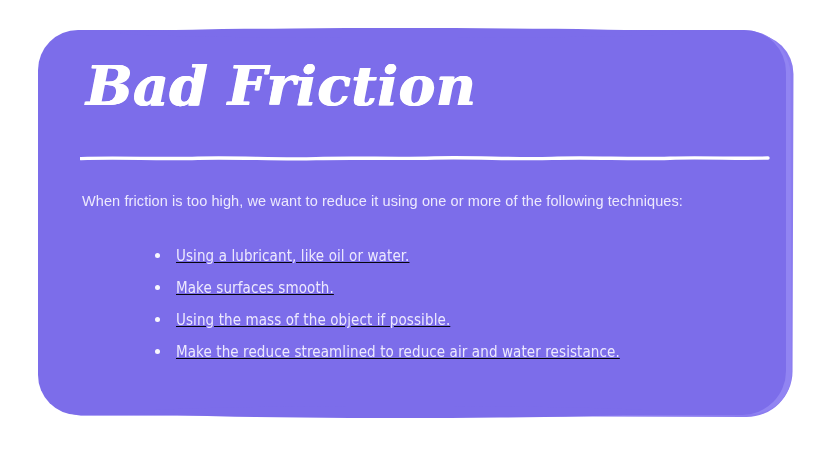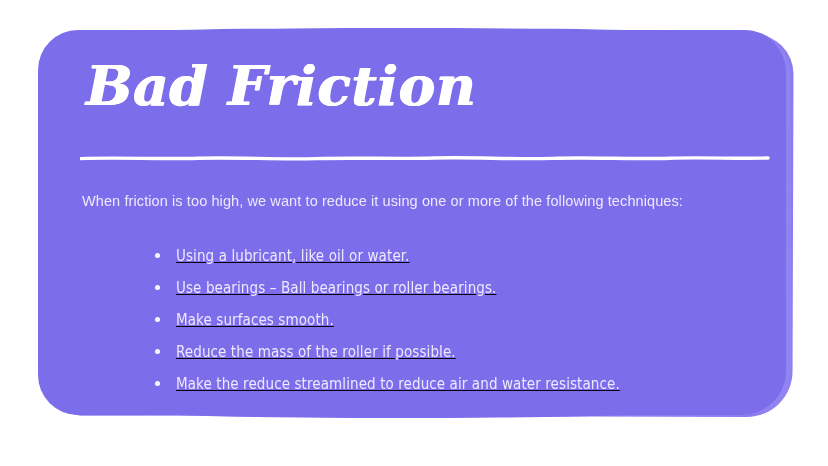--- a/index.html
+++ b/index.html
@@ -178,27 +178,24 @@
       </svg>
     </div>
 
     <div class="intro">When friction is too high, we want to reduce it using one or more of the following techniques:</div>
 
     <ul class="bullets">
       <li class="bullet">
         <span>Using a lubricant, like oil or water.</span>
       </li>
       <li class="bullet">
-        <span>Use bearings – Ball bearings or roller bearings.</span>
-      </li>
-      <li class="bullet">
         <span>Make surfaces smooth.</span>
       </li>
       <li class="bullet">
-        <span>Reduce the mass of the roller if possible.</span>
+        <span>Using the mass of the object if possible.</span>
       </li>
       <li class="bullet">
         <span>Make the reduce streamlined to reduce air and water resistance.</span>
       </li>
     </ul>
 
   </div>
 </div>
 
 </body></html>

